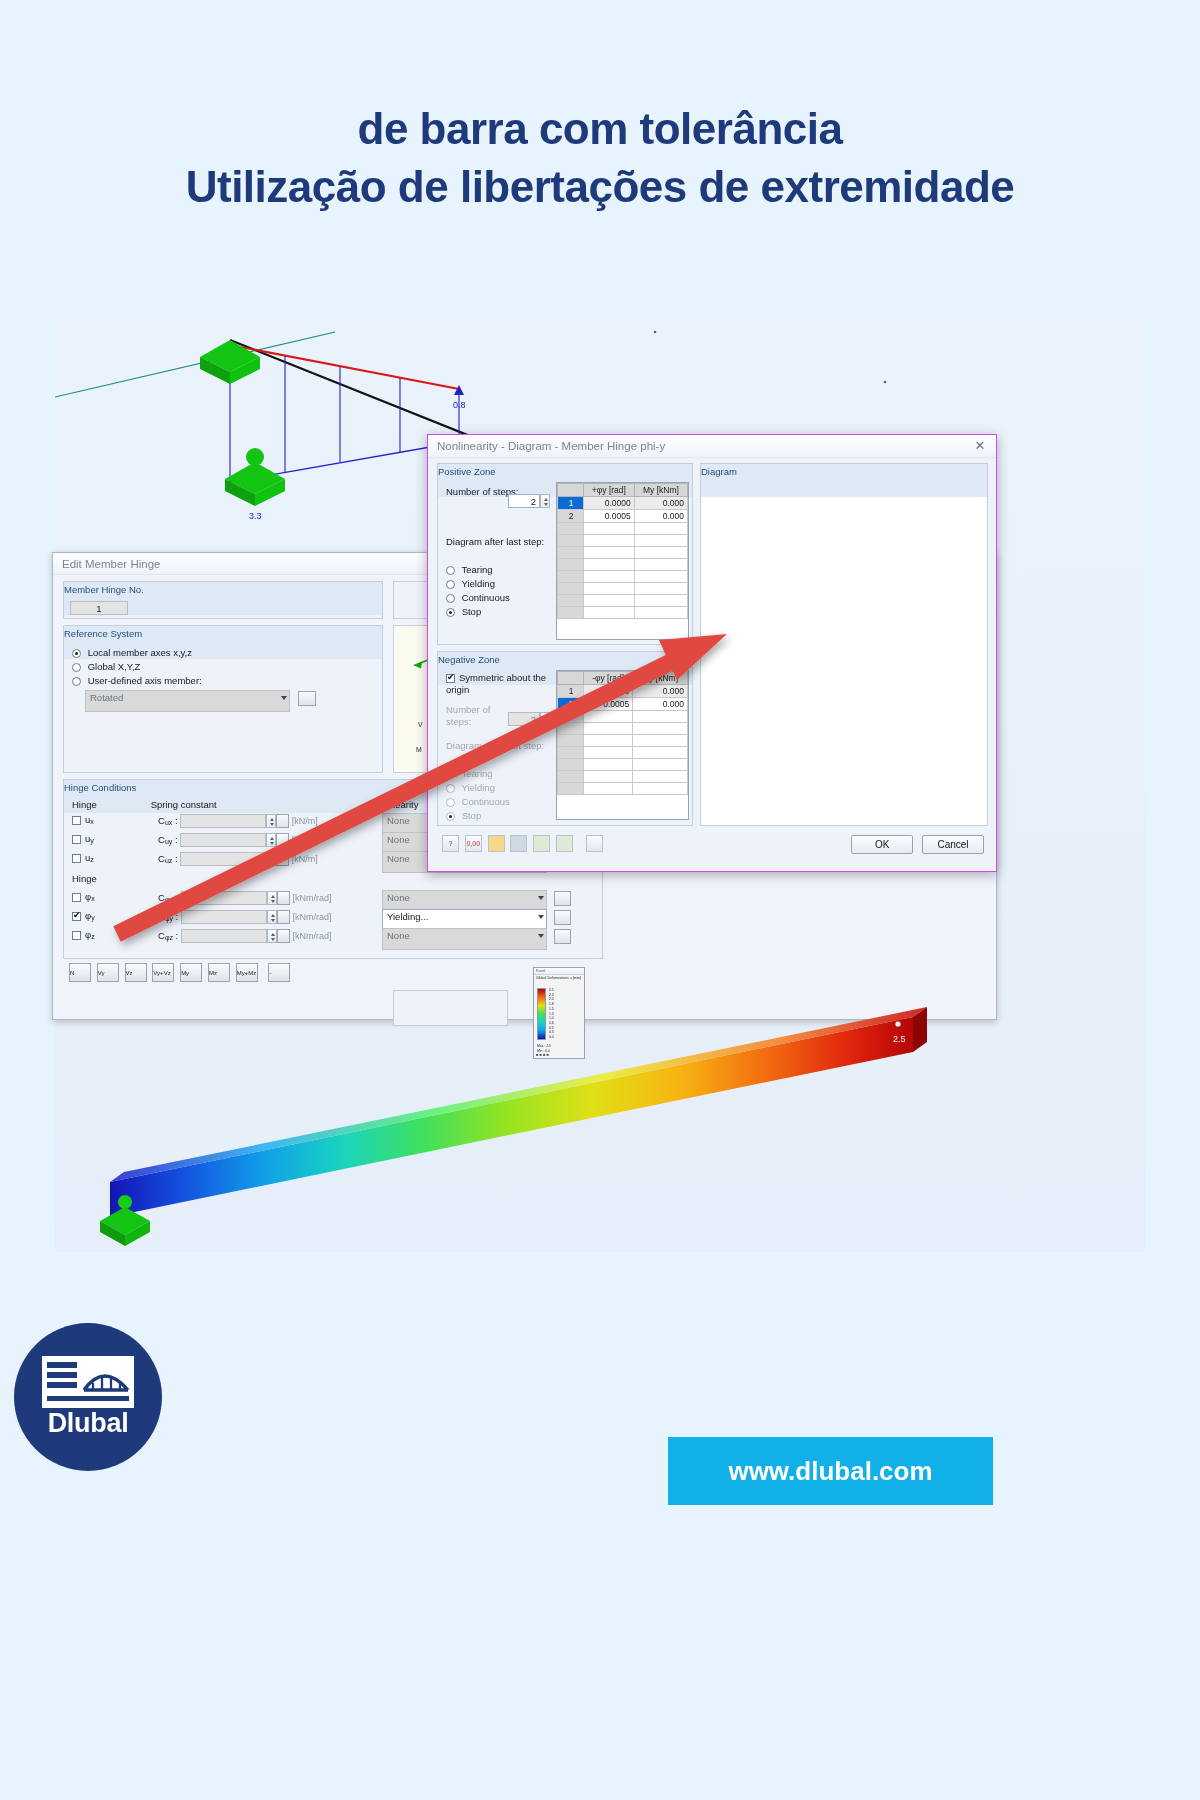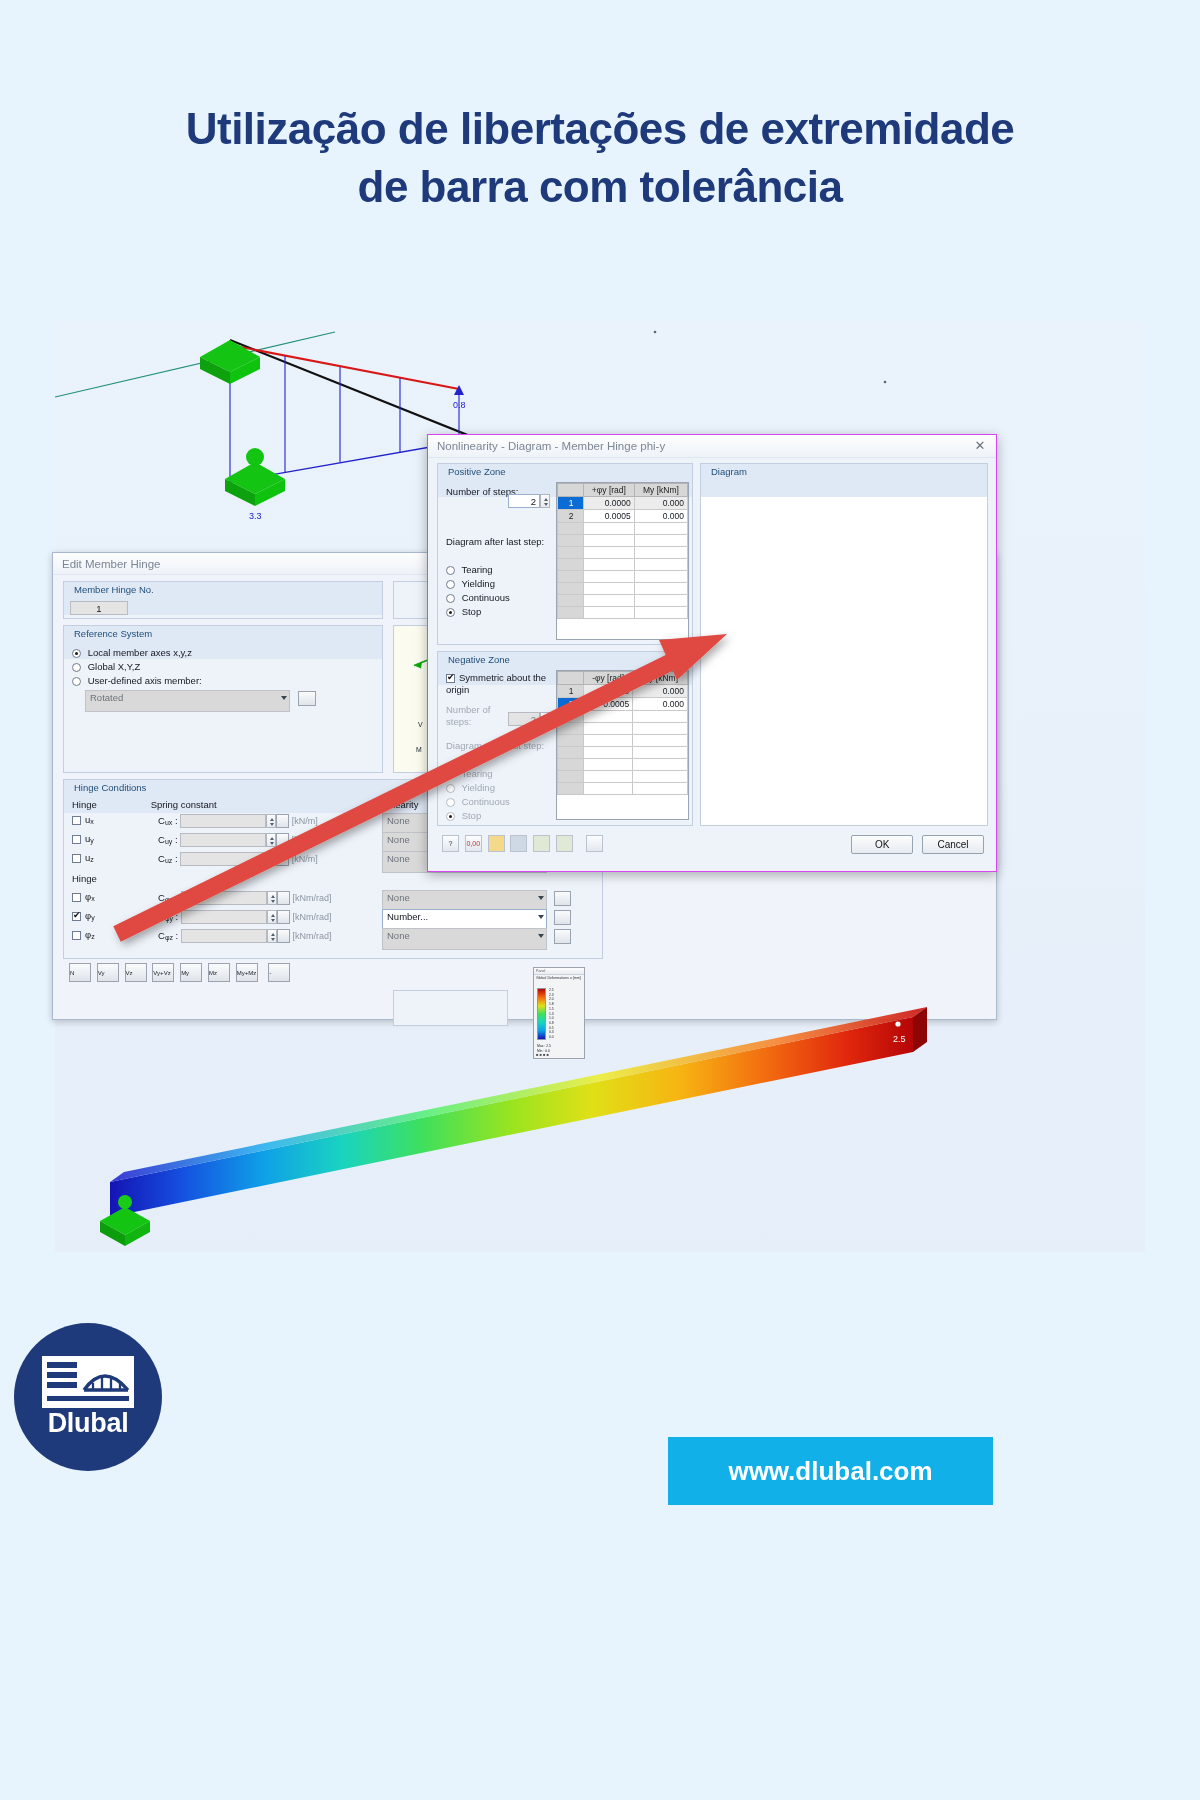--- a/index.html
+++ b/index.html
@@ -54,21 +54,21 @@
     border-bottom:1px solid #dfe6ef;
   }
   .group {
     position:absolute;
     border:1px solid #c3cfe1;
     background:#eef3fa;
   }
   .group > .grp-hd {
     position:absolute; top:0; left:0; right:0; height:33px;
     background:#dfe8f5; color:#1f4e79;
-    font-size:9.5px; line-height:15px; padding-left:10px;
+    font-size:9.5px; line-height:15px; padding-left:0;
     font-weight:normal;
   }
 
   .radio, .checkb { display:inline-block; vertical-align:middle; }
   .radio {
     width:9px; height:9px; border:1px solid #6f7c8d; border-radius:50%;
     background:#fff; position:relative; margin-right:4px;
   }
   .radio.on::after {
     content:""; position:absolute; left:2px; top:2px;
@@ -210,22 +210,22 @@
   #url-badge {
     position:absolute; left:668px; top:1437px; width:325px; height:68px;
     background:#12b0e8; display:flex; align-items:center; justify-content:center;
   }
   #url-badge span { color:#fff; font-size:26px; font-weight:bold; }
 </style>
 </head>
 <body>
 
 <div id="title-block">
+  <div class="line">de barra com tolerância</div>
   <div class="line">Utilização de libertações de extremidade</div>
-  <div class="line">de barra com tolerância</div>
 </div>
 
 <div id="screenshot-area">
   <div class="cad-bg"></div>
 
   <svg class="sketch" viewBox="0 0 1090 360">
     <line x1="0" y1="75" x2="280" y2="10" stroke="#1f8f7a" stroke-width="1.2"></line>
     <line x1="175" y1="18" x2="630" y2="200" stroke="#111" stroke-width="2.2"></line>
     <line x1="175" y1="23" x2="404" y2="67" stroke="#d81717" stroke-width="2"></line>
     <line x1="175" y1="23" x2="175" y2="160" stroke="#2222cc" stroke-width="1.1"></line>
@@ -386,21 +386,21 @@
       <div style="position:absolute; left:8px; top:130px;" class="hc-label">
         <span class="checkb on"></span>φ<span class="sub">y</span>
       </div>
       <div style="position:absolute; left:94px; top:130px;" class="hc-label">
         C<span class="sub">φy</span> :
         <span class="tbox gray" style="width:86px;"></span><span class="spin"></span><span class="btn-sm"></span>
         <span class="unit">[kNm/rad]</span>
       </div>
       <div style="position:absolute; left:318px; top:129px;">
         <span class="combo" style="width:165px;">
-          <span>Number...</span>
+          <span>Yielding...</span>
           <span class="arrow"></span>
         </span>
         <span class="btn-sm" style="margin-left:4px;width:17px;height:15px;"></span>
       </div>
 
       <div style="position:absolute; left:8px; top:149px;" class="hc-label">
         <span class="checkb"></span>φ<span class="sub">z</span>
       </div>
       <div style="position:absolute; left:94px; top:149px;" class="hc-label">
         C<span class="sub">φz</span> :

